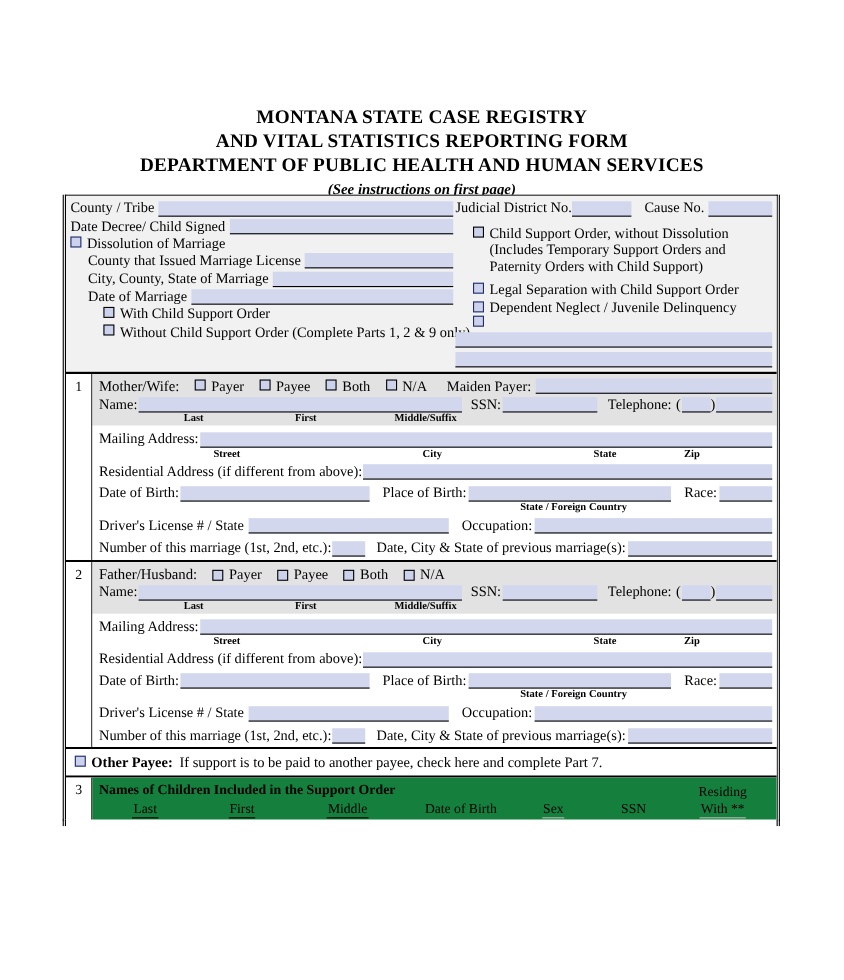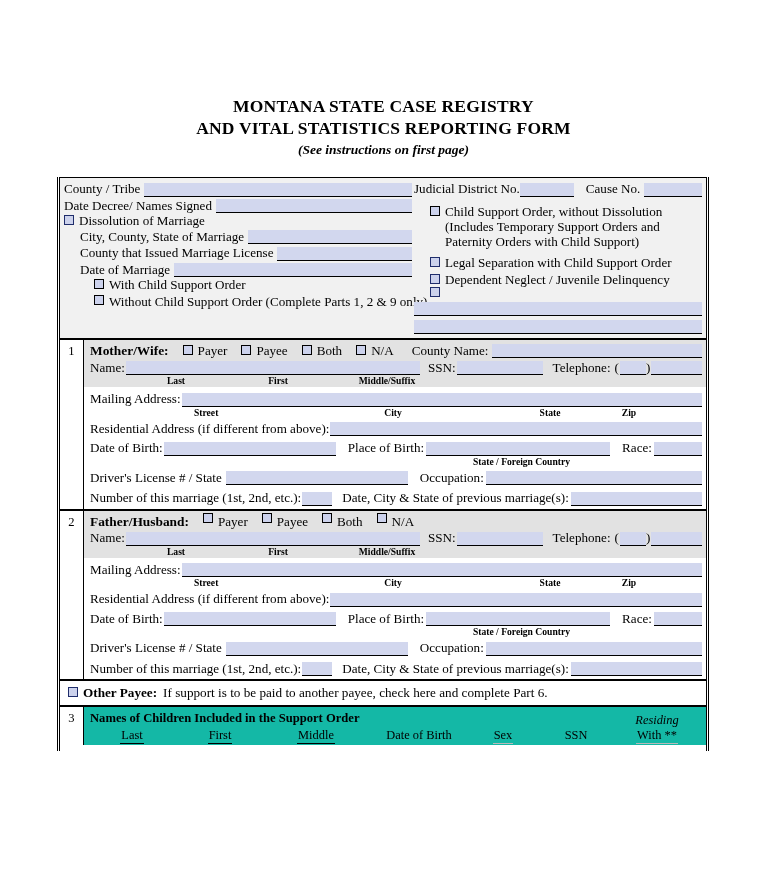--- a/index.html
+++ b/index.html
@@ -110,91 +110,92 @@
     background: #ffffff;
   }
   .part-body { flex: 1; min-width: 0; }
 
   .band {
     background: #e2e2e2;
     padding: 3px 4px 1px 6px;
   }
   .band-rows { background: #ffffff; padding: 2px 4px 3px 6px; }
 
-  .ptitle { font-weight: bold; font-size: 13.4px; margin-right: 14px; white-space: nowrap; }
+  .ptitle { font-weight: normal; font-size: 13.4px; margin-right: 14px; white-space: nowrap; }
 
   .caption-row { display: flex; font-size: 9.6px; line-height: 11px; font-weight: bold; }
   .cap { text-align: center; flex: none; }
 
   
   .otherpayee {
     display: flex; align-items: center;
     border-bottom: 2px solid #000;
     background: #ffffff;
     padding: 4px 6px 4px 8px;
     font-size: 13.2px;
   }
   .otherpayee b { font-weight: bold; }
 
   
-  .part3-body { padding: 4px 4px 2px 6px; background:#14b8a6; }
+  .part3-body { padding: 4px 4px 2px 6px; background:#15803d; }
   .p3title { font-weight: bold; font-size: 12.6px; }
   .p3heads { display: flex; font-size: 12.4px; margin-top: 2px; }
   .p3heads .h { text-align: center; flex: none; }
   .p3heads .h .u { border-bottom: 1px solid #000; display: inline-block; padding: 0 1px; }
   .p3heads .h .ug { border-bottom: 1px solid #b9b9b9; display: inline-block; padding: 0 1px; }
   .resid { position: relative; }
-  .resid .top { display:block; font-size: 12.4px; line-height: 13px; font-style: italic; }
+  .resid .top { display:block; font-size: 12.4px; line-height: 13px; }
 
   .clip-bottom {
     position: absolute; left: 57px; top: 745px; width: 652px; height: 6px;
     border-left: 1px solid #000; border-right: 1px solid #000;
   }
   .clip-bottom .inner { height:6px; border-left: 1px solid #000; border-right: 1px solid #000; margin:0 1px; background:#fff; }
 </style>
 </head>
 <body>
 
 <div id="page">
 
   <div class="title-block">
     <div class="title-line">MONTANA STATE CASE REGISTRY</div>
     <div class="title-line">AND VITAL STATISTICS REPORTING FORM</div>
+    <div class="title-line">DEPARTMENT OF PUBLIC HEALTH AND HUMAN SERVICES</div>
     <div class="subtitle">(See instructions on first page)</div>
   </div>
 
   <div class="form-frame">
    <div class="form-inner">
 
     <div class="hdr">
 
       <div class="hdr-col-l">
 
         <div class="row">
           <span class="lbl">County / Tribe</span>
           <span class="fld grow" style="min-width:10px"></span>
         </div>
 
         <div class="row">
-          <span class="lbl">Date Decree/ Names Signed</span>
+          <span class="lbl">Date Decree/ Child Signed</span>
           <span class="fld grow"></span>
         </div>
 
         <div class="cbrow">
           <span class="cb navy"></span>
           <span class="lbl">Dissolution of Marriage</span>
         </div>
 
         <div class="row indent1">
+          <span class="lbl">County that Issued Marriage License</span>
+          <span class="fld grow"></span>
+        </div>
+
+        <div class="row indent1">
           <span class="lbl">City, County, State of Marriage</span>
-          <span class="fld grow"></span>
-        </div>
-
-        <div class="row indent1">
-          <span class="lbl">County that Issued Marriage License</span>
           <span class="fld grow"></span>
         </div>
 
         <div class="row indent1">
           <span class="lbl">Date of Marriage</span>
           <span class="fld grow"></span>
         </div>
 
         <div class="cbrow indent2">
           <span class="cb"></span>
@@ -255,21 +256,21 @@
           <div class="row" style="align-items:center">
             <span class="ptitle">Mother/Wife:</span>
             <span class="cb"></span>
             <span class="lbl" style="margin-right:14px">Payer</span>
             <span class="cb"></span>
             <span class="lbl" style="margin-right:14px">Payee</span>
             <span class="cb"></span>
             <span class="lbl" style="margin-right:14px">Both</span>
             <span class="cb"></span>
             <span class="lbl" style="margin-right:18px">N/A</span>
-            <span class="lbl">County Name:</span>
+            <span class="lbl">Maiden Payer:</span>
             <span class="fld grow"></span>
           </div>
 
           <div class="row">
             <span class="lbl">Name:</span>
             <span class="fld" style="width:294px;margin-left:1px"></span>
             <span class="lbl" style="margin-left:8px">SSN:</span>
             <span class="fld" style="width:86px;margin-left:1px"></span>
             <span class="lbl" style="margin-left:10px">Telephone:</span>
             <span class="lbl" style="margin-left:4px">(</span>
@@ -333,21 +334,21 @@
 
         </div>
       </div>
     </div>
 
     <div class="part">
       <div class="part-num">2</div>
       <div class="part-body">
 
         <div class="band">
-          <div class="row" style="align-items:flex-start">
+          <div class="row" style="align-items:flex-end">
             <span class="ptitle">Father/Husband:</span>
             <span class="cb"></span>
             <span class="lbl" style="margin-right:14px">Payer</span>
             <span class="cb"></span>
             <span class="lbl" style="margin-right:14px">Payee</span>
             <span class="cb"></span>
             <span class="lbl" style="margin-right:14px">Both</span>
             <span class="cb"></span>
             <span class="lbl">N/A</span>
           </div>
@@ -417,21 +418,21 @@
             <span class="fld grow" style="margin-left:2px"></span>
           </div>
 
         </div>
       </div>
     </div>
 
     <div class="otherpayee">
       <span class="cb navy"></span>
       <b style="margin-right:6px">Other Payee:</b>
-      <span>If support is to be paid to another payee, check here and complete Part 6.</span>
+      <span>If support is to be paid to another payee, check here and complete Part 7.</span>
     </div>
 
     <div class="part" style="border-bottom:none">
       <div class="part-num">3</div>
       <div class="part-body part3-body">
         <div class="p3title">Names of Children Included in the Support Order</div>
         <div class="p3heads">
           <span class="h" style="width:84px"><span class="u">Last</span></span>
           <span class="h" style="width:92px"><span class="u">First</span></span>
           <span class="h" style="width:100px"><span class="u">Middle</span></span>

